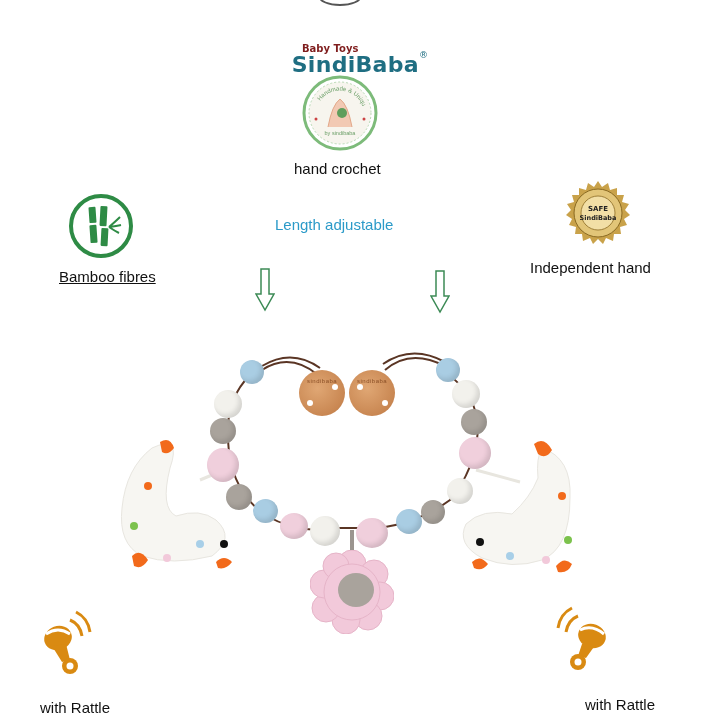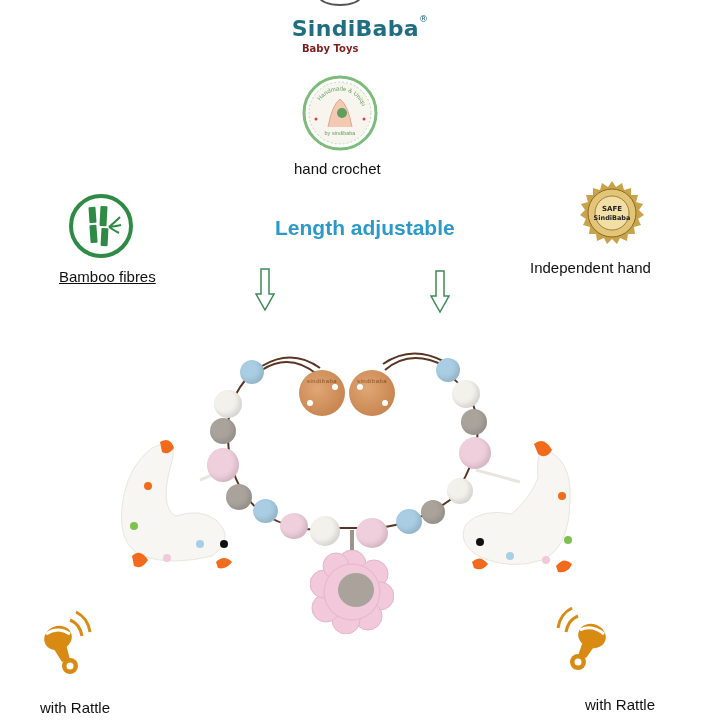--- a/index.html
+++ b/index.html
@@ -1,23 +1,23 @@
 <!DOCTYPE html>
 <html><head>
   <meta charset="utf-8">
   <style>
     * { margin: 0; padding: 0; box-sizing: border-box; }
     html, body { width: 720px; height: 720px; background: #ffffff; overflow: hidden; }
     body { position: relative; font-family: "Liberation Sans", sans-serif; color: #1a1a1a; }
     .abs { position: absolute; }
     .label { font-family: "Liberation Sans", sans-serif; font-size: 15px; color: #111; white-space: nowrap; }
-    .brand-name { font-family: "DejaVu Sans", sans-serif; font-weight: bold; font-size: 22px; color: #1f6e82; letter-spacing: 0.3px; }
+    .brand-name { font-family: "DejaVu Sans", sans-serif; font-weight: bold; font-size: 22px; color: #1f6e82; letter-spacing: 0.3px; margin-top: 36px; }
     .brand-name sup { font-size: 9px; font-weight: normal; color: #1f6e82; vertical-align: top; position: relative; top: -2px; }
     .brand-sub { font-family: "DejaVu Sans", sans-serif; font-weight: bold; font-size: 10px; color: #7f1d1d; }
-    .headline { font-family: "Liberation Sans", sans-serif; font-weight: bold; font-size: 21px; color: #2b9ac8; }
+    .headline { font-family: "Liberation Sans", sans-serif; font-weight: normal; font-size: 15px; color: #2b9ac8; }
     .bead { position: absolute; border-radius: 50%; box-shadow: inset -3px -3px 5px rgba(0,0,0,0.12); }
     .clip { position: absolute; width: 46px; height: 46px; border-radius: 50%;
       background: radial-gradient(circle at 40% 40%, #e0a774 0%, #c98752 70%, #b8743f 100%); }
     .clip .hole { position: absolute; width: 6px; height: 6px; background: #fff; border-radius: 50%; }
     .clip .engr { position: absolute; top: 8px; left: 8px; font-size: 6px; color: #8a4f26; letter-spacing: 0.5px; }
   </style>
 </head>
 <body>
 
 <div class="abs" style="left:318px; top:-14px; width:44px; height:20px; border:2px solid #555; border-radius:50%;"></div>
@@ -60,21 +60,21 @@
   <svg width="20" height="44" viewBox="0 0 20 44">
     <path d="M6 1 H14 V26 H19 L10 42 L1 26 H6 Z" fill="#fff" stroke="#3c8a55" stroke-width="1.5"></path>
   </svg>
 </div>
 <div class="abs" style="left:430px; top:270px;">
   <svg width="20" height="44" viewBox="0 0 20 44">
     <path d="M6 1 H14 V26 H19 L10 42 L1 26 H6 Z" fill="#fff" stroke="#3c8a55" stroke-width="1.5"></path>
   </svg>
 </div>
 
-<div class="abs" style="left:579px; top:180px; width:66px; height:66px;">
+<div class="abs" style="left:565px; top:180px; width:66px; height:66px;">
   <svg width="66" height="66" viewBox="0 0 66 66">
     <polygon fill="#c9a24a" points="33,1 37,7 43,3 45,10 52,8 52,15 59,15 57,22 64,24 60,30 65,35 59,39 62,45 55,47 56,54 49,54 48,61 41,58 38,64 33,59 28,64 25,58 18,61 17,54 10,54 11,47 4,45 7,39 1,35 6,30 2,24 9,22 7,15 14,15 14,8 21,10 23,3 29,7"></polygon>
     <circle cx="33" cy="33" r="24" fill="#e2c578" stroke="#8a6a22" stroke-width="1"></circle>
     <circle cx="33" cy="33" r="17" fill="#f2dfa6" stroke="#8a6a22" stroke-width="0.8"></circle>
     <text x="33" y="31" font-size="7" font-weight="bold" text-anchor="middle" fill="#222" font-family="DejaVu Sans, sans-serif">SAFE</text>
     <text x="33" y="40" font-size="6.5" font-weight="bold" text-anchor="middle" fill="#222" font-family="DejaVu Sans, sans-serif">SindiBaba</text>
   </svg>
 </div>
 <div class="abs label" style="left:530px; top:259px;">Independent hand</div>
 

